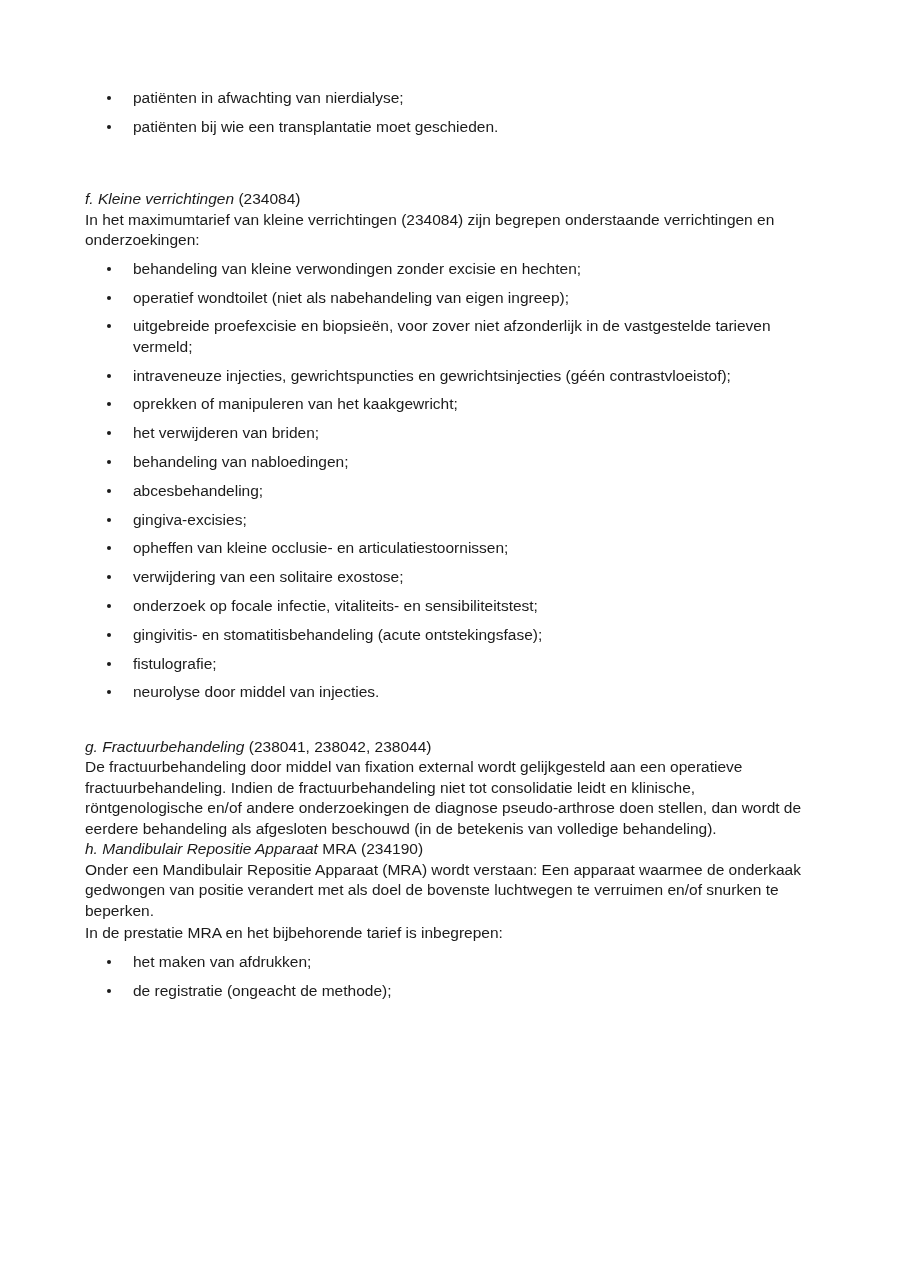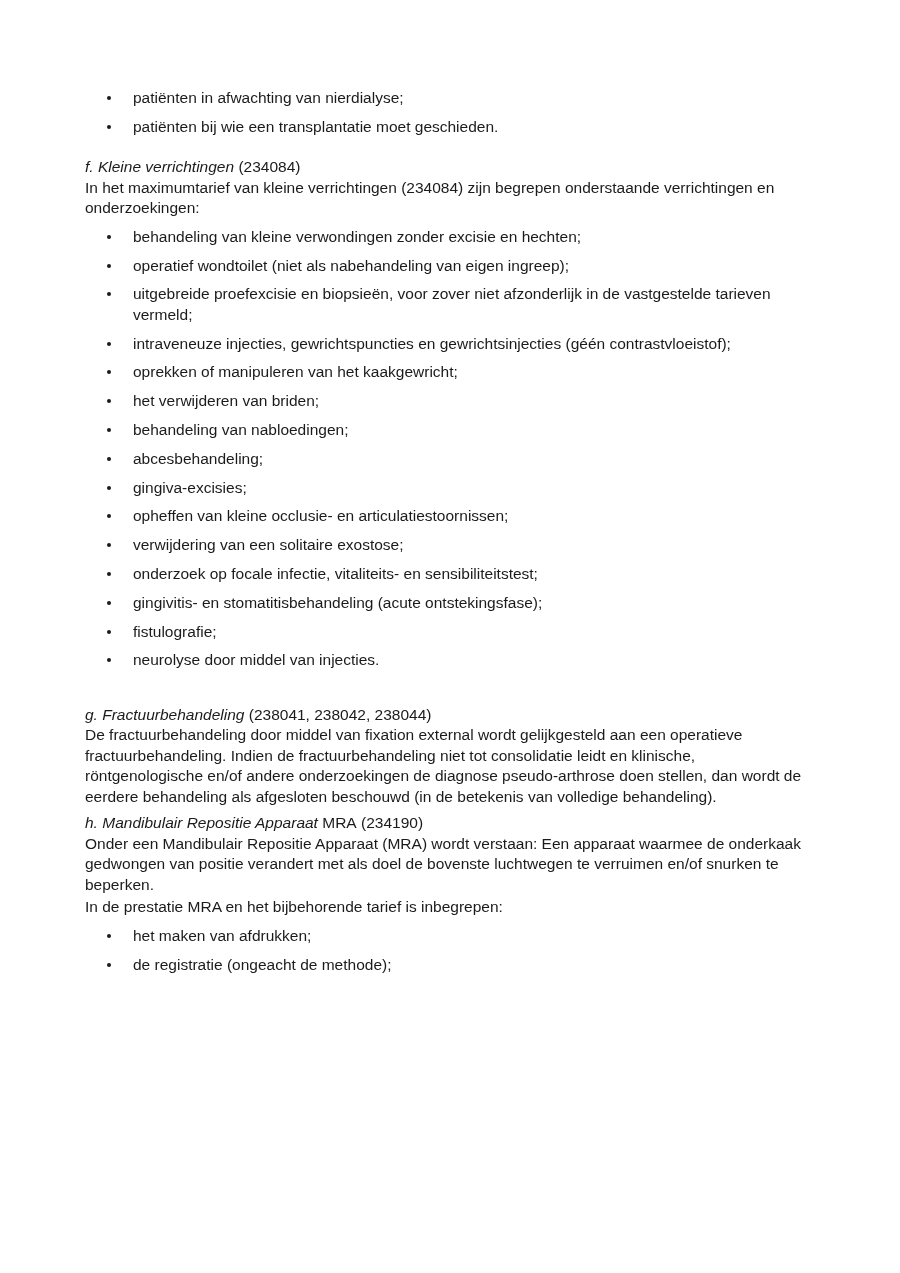--- a/index.html
+++ b/index.html
@@ -23,24 +23,24 @@
     position:absolute;
     left:22px;
     top:8px;
     width:4px;
     height:4px;
     border-radius:50%;
     background:#1b1b1b;
   }
   .heading { white-space:pre-wrap; }
   .heading .it { font-style:italic; }
-  .sec-f { margin-top:20px; }
+  .sec-f { margin-top:52px; }
   .bullet-list { margin-top:8px; }
   .sec-g { margin-top:34px; }
-  .sec-h { margin-top:6px; }
+  .sec-h { }
   .p-follow { margin-top:2px; }
   .footer {
     position:absolute;
     left:85px;
     right:87px;
     top:1213px;
     display:flex;
     justify-content:flex-end;
     font-size:17px;
     line-height:17px;

